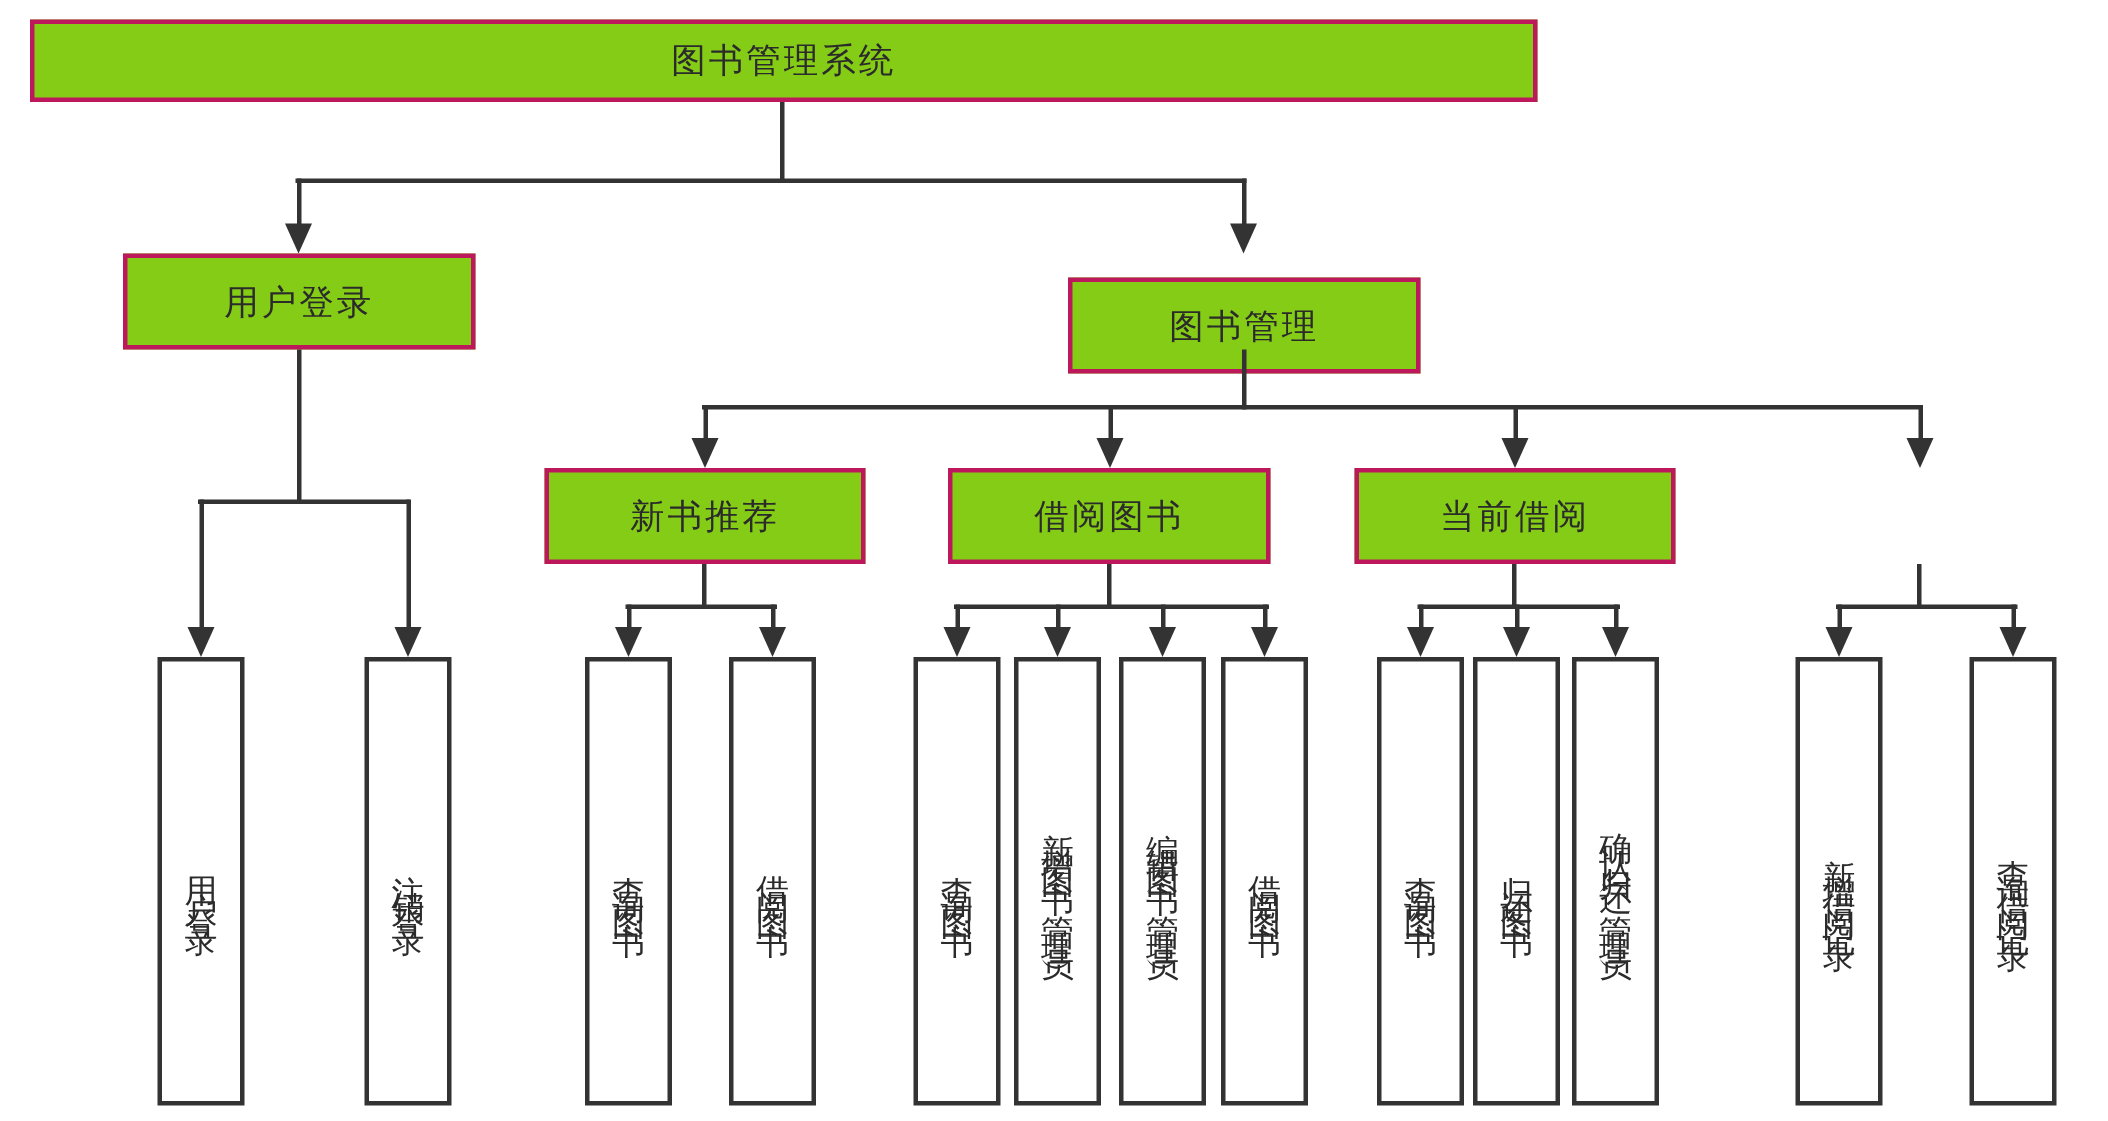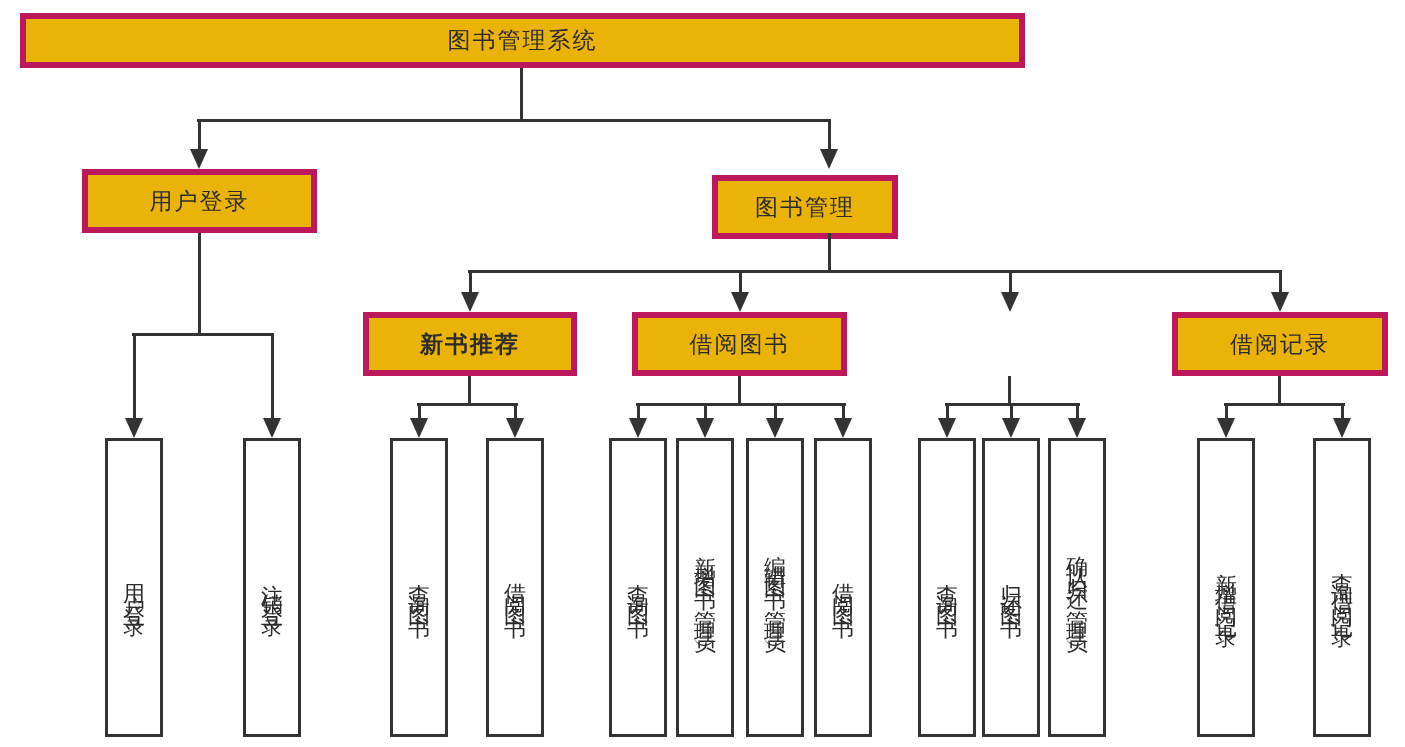--- a/index.html
+++ b/index.html
@@ -1,21 +1,21 @@
 <!DOCTYPE html>
 <html><head>
 <meta charset="utf-8">
 <style>
   html,body{margin:0;padding:0;background:#ffffff;}
   .canvas{
     position:relative;width:1405px;height:747px;background:#ffffff;overflow:hidden;
     font-family:"Liberation Sans","DejaVu Sans",sans-serif;color:#2b2b2b;
   }
   .box{
-    position:absolute;box-sizing:border-box;border:6px solid #be185d;background:#eab308;
+    position:absolute;box-sizing:border-box;border:3px solid #be185d;background:#84cc16;
     display:flex;align-items:center;justify-content:center;
     font-size:23px;letter-spacing:2px;white-space:nowrap;
   }
   .leaf{
     position:absolute;box-sizing:border-box;border:3px solid #333333;background:#ffffff;
     display:flex;align-items:center;justify-content:center;
   }
   .leaf .vtext{
     writing-mode:vertical-lr;text-orientation:mixed;
     font-size:22px;line-height:1;letter-spacing:11px;
@@ -40,43 +40,43 @@
   <div class="box" style="left:20px;top:13px;width:1005px;height:55px;">图书管理系统</div>
 
   <div class="vl" style="left:520px;top:68px;height:54px;"></div>
   <div class="hl" style="left:197px;top:119px;width:634px;"></div>
   <div class="vl" style="left:198px;top:119px;height:33px;"></div>
   <div class="vl" style="left:828px;top:119px;height:33px;"></div>
   <div class="arrow" style="left:190px;top:149px;"></div>
   <div class="arrow" style="left:820px;top:149px;"></div>
 
   <div class="box" style="left:82px;top:169px;width:235px;height:64px;">用户登录</div>
-  <div class="box" style="left:712px;top:175px;width:186px;height:64px;">图书管理</div>
+  <div class="box" style="left:712px;top:185px;width:235px;height:64px;">图书管理</div>
 
   <div class="vl" style="left:198px;top:233px;height:103px;"></div>
   <div class="hl" style="left:132px;top:333px;width:141px;"></div>
   <div class="vl" style="left:133px;top:333px;height:86px;"></div>
   <div class="vl" style="left:271px;top:333px;height:86px;"></div>
   <div class="arrow" style="left:125px;top:418px;"></div>
   <div class="arrow" style="left:263px;top:418px;"></div>
 
   <div class="vl" style="left:828px;top:233px;height:40px;"></div>
   <div class="hl" style="left:468px;top:270px;width:814px;"></div>
   <div class="vl" style="left:469px;top:270px;height:24px;"></div>
   <div class="vl" style="left:739px;top:270px;height:24px;"></div>
   <div class="vl" style="left:1009px;top:270px;height:24px;"></div>
   <div class="vl" style="left:1279px;top:270px;height:24px;"></div>
   <div class="arrow" style="left:461px;top:292px;"></div>
   <div class="arrow" style="left:731px;top:292px;"></div>
   <div class="arrow" style="left:1001px;top:292px;"></div>
   <div class="arrow" style="left:1271px;top:292px;"></div>
 
-  <div class="box" style="left:363px;top:312px;width:214px;height:64px;font-weight:bold;">新书推荐</div>
+  <div class="box" style="left:363px;top:312px;width:214px;height:64px;">新书推荐</div>
   <div class="box" style="left:632px;top:312px;width:215px;height:64px;">借阅图书</div>
-  <div class="box" style="left:1172px;top:312px;width:216px;height:64px;">借阅记录</div>
+  <div class="box" style="left:903px;top:312px;width:214px;height:64px;">当前借阅</div>
 
   <div class="vl" style="left:468px;top:376px;height:30px;"></div>
   <div class="hl" style="left:417px;top:403px;width:101px;"></div>
   <div class="vl" style="left:418px;top:403px;height:17px;"></div>
   <div class="vl" style="left:514px;top:403px;height:17px;"></div>
   <div class="arrow" style="left:410px;top:418px;"></div>
   <div class="arrow" style="left:506px;top:418px;"></div>
 
   <div class="vl" style="left:738px;top:376px;height:30px;"></div>
   <div class="hl" style="left:636px;top:403px;width:210px;"></div>

